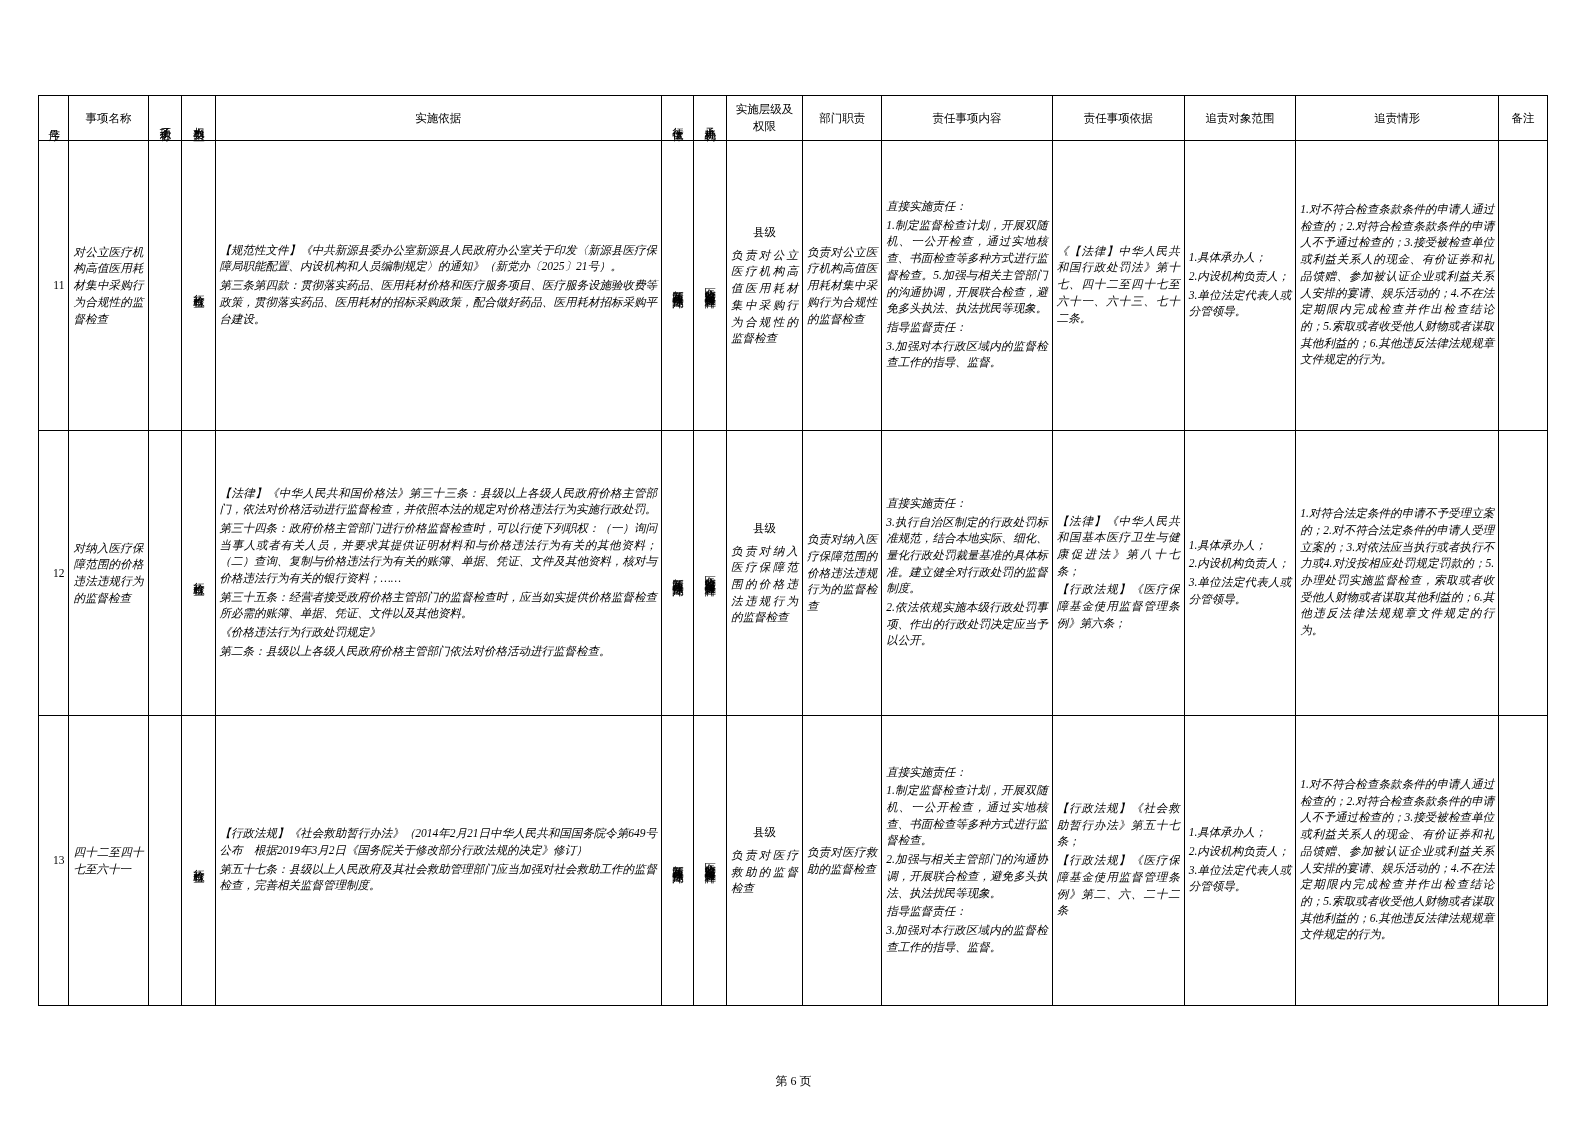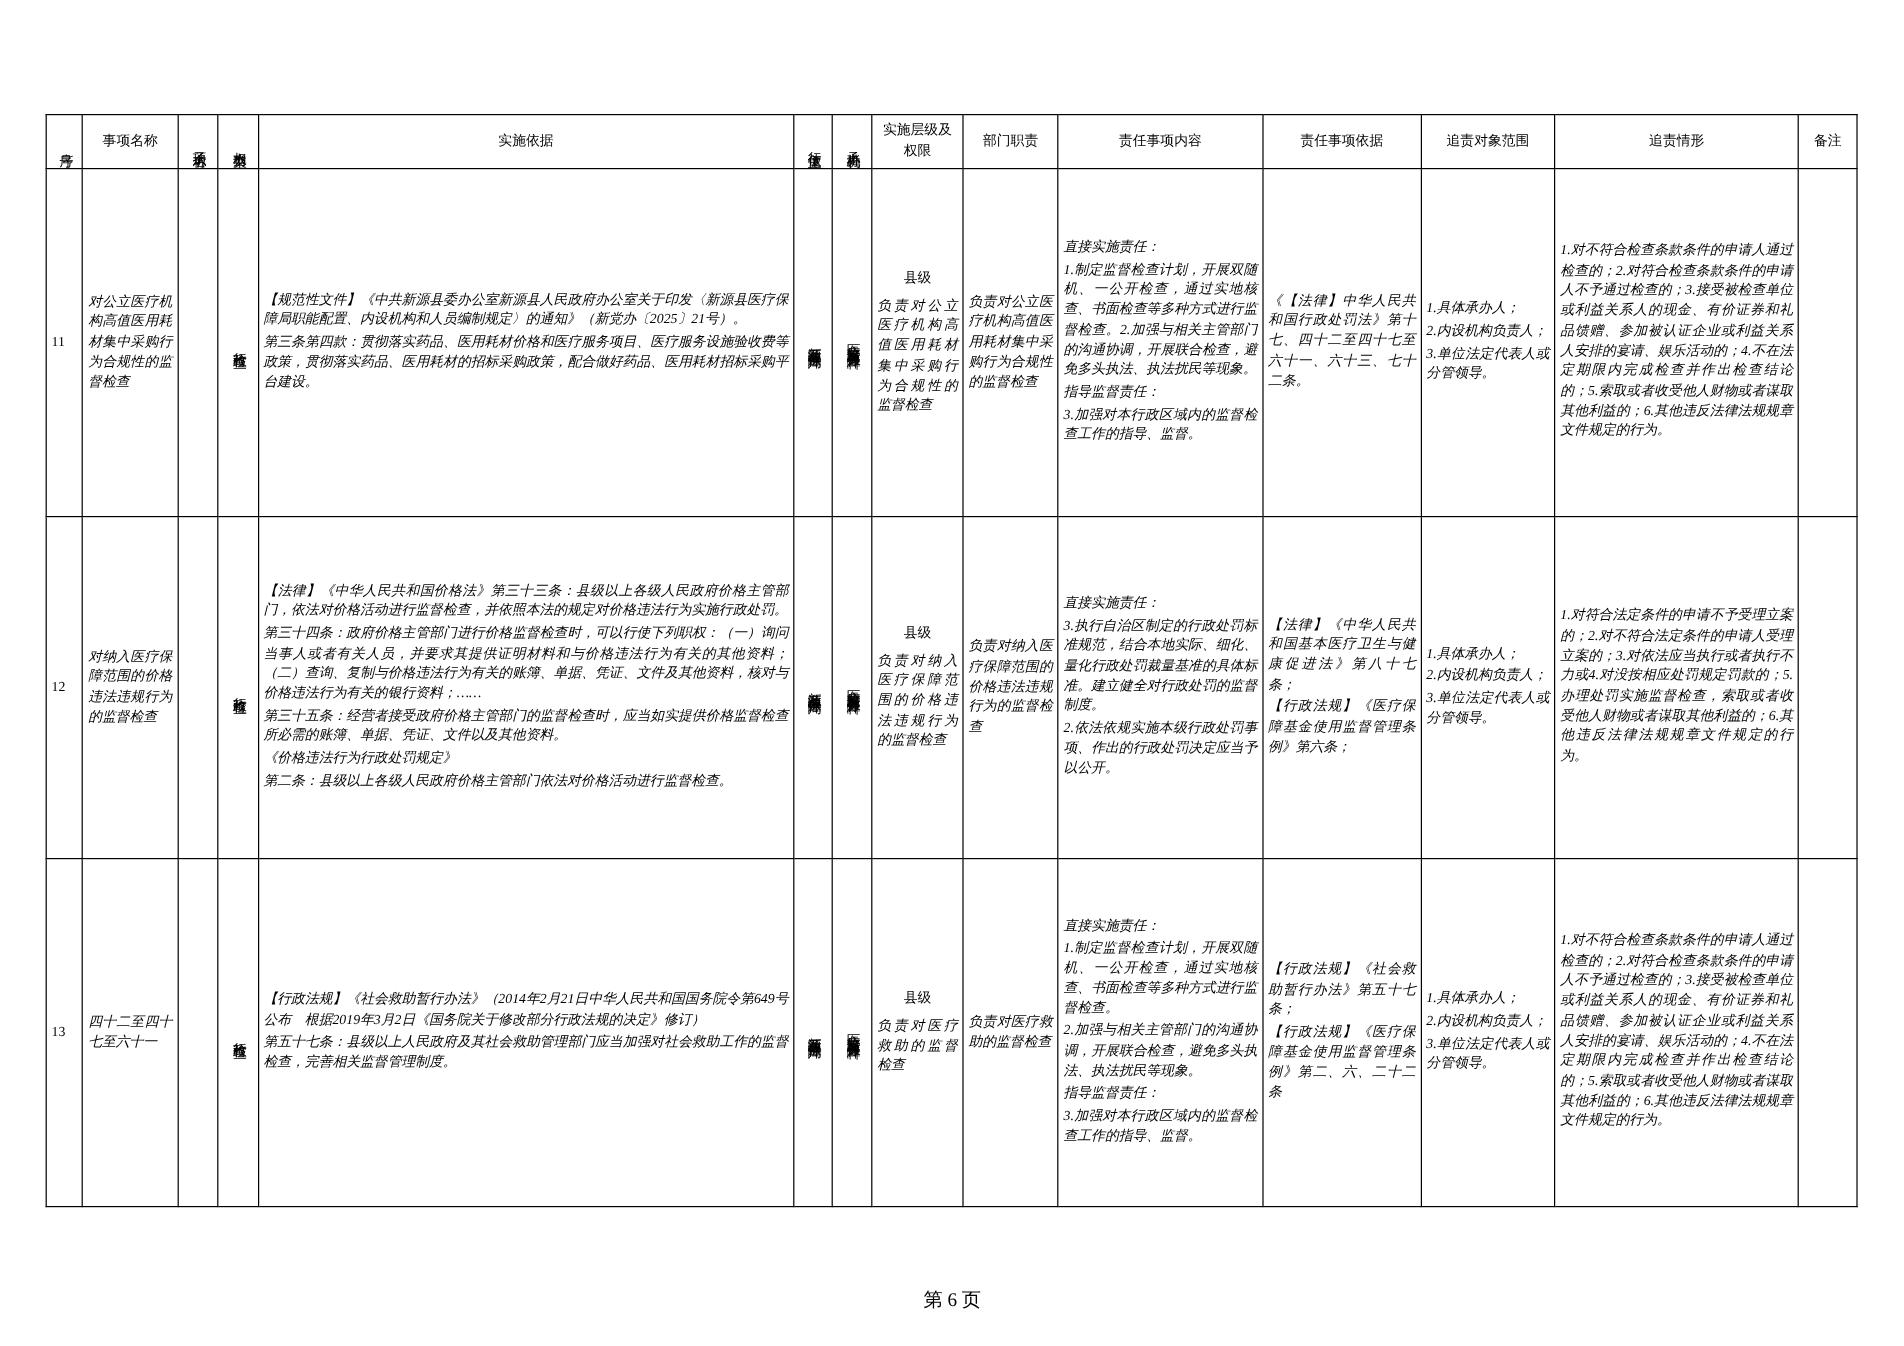--- a/index.html
+++ b/index.html
@@ -69,30 +69,30 @@
   }
   .body-cell {
     font-size: 12px;
     line-height: 1.5;
   }
   .small {
     font-size: 11.5px;
     line-height: 1.45;
   }
   .num {
-    text-align: left;
+    text-align: right;
     font-size: 12px;
   }
   .footer {
     position: absolute;
     left: 0;
     top: 1073px;
     width: 1587px;
     text-align: center;
-    font-size: 16px;
+    font-size: 12px;
     font-family: "Liberation Serif", "DejaVu Serif", serif;
   }
   
   col.c0 { width: 30px; }
   col.c1 { width: 78px; }
   col.c2 { width: 33px; }
   col.c3 { width: 33px; }
   col.c4 { width: 440px; }
   col.c5 { width: 31px; }
   col.c6 { width: 33px; }
@@ -158,21 +158,21 @@
         </td>
         <td class="vcell"><span class="vtext">新源县医疗保障局</span></td>
         <td class="vcell"><span class="vtext">医疗监管与服务保障科</span></td>
         <td class="body-cell ctr">
           <div>县级</div>
           <div class="just" style="margin-top:6px;">负责对公立医疗机构高值医用耗材集中采购行为合规性的监督检查</div>
         </td>
         <td class="body-cell just">负责对公立医疗机构高值医用耗材集中采购行为合规性的监督检查</td>
         <td class="small just">
           <p class="p">直接实施责任：</p>
-          <p class="p">1.制定监督检查计划，开展双随机、一公开检查，通过实地核查、书面检查等多种方式进行监督检查。2.加强与相关主管部门的沟通协调，开展联合检查，避免多头执法、执法扰民等现象。</p>
+          <p class="p">1.制定监督检查计划，开展双随机、一公开检查，通过实地核查、书面检查等多种方式进行监督检查。5.加强与相关主管部门的沟通协调，开展联合检查，避免多头执法、执法扰民等现象。</p>
           <p class="p">指导监督责任：</p>
           <p class="p">3.加强对本行政区域内的监督检查工作的指导、监督。</p>
         </td>
         <td class="small just">
           <p class="p">《【法律】中华人民共和国行政处罚法》第十七、四十二至四十七至六十一、六十三、七十二条。</p>
         </td>
         <td class="small just">
           <p class="p">1.具体承办人；</p>
           <p class="p">2.内设机构负责人；</p>
           <p class="p">3.单位法定代表人或分管领导。</p>

